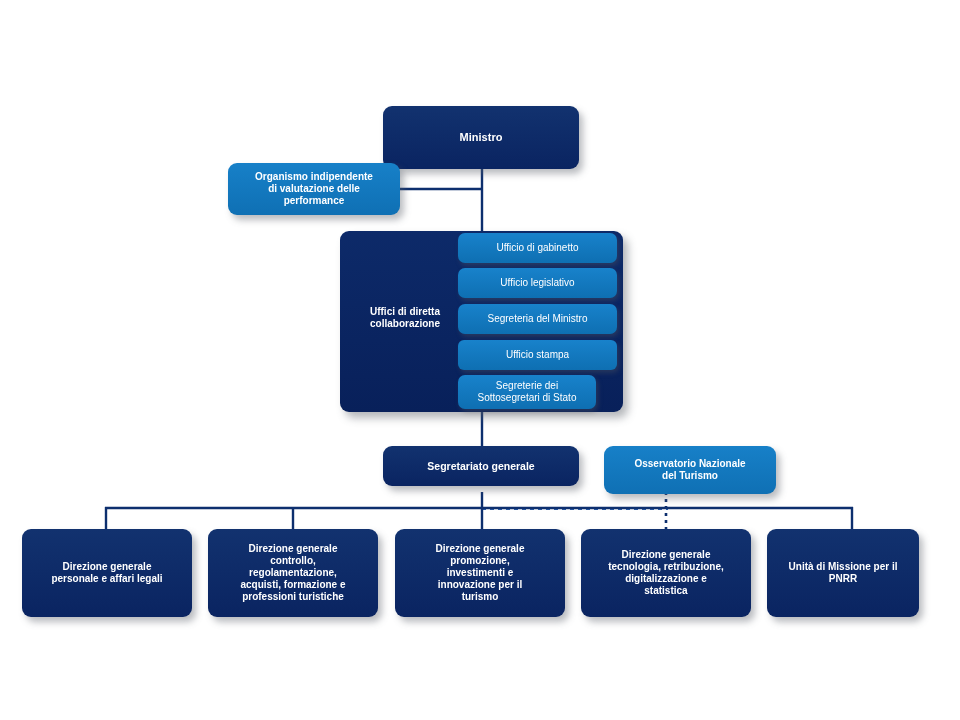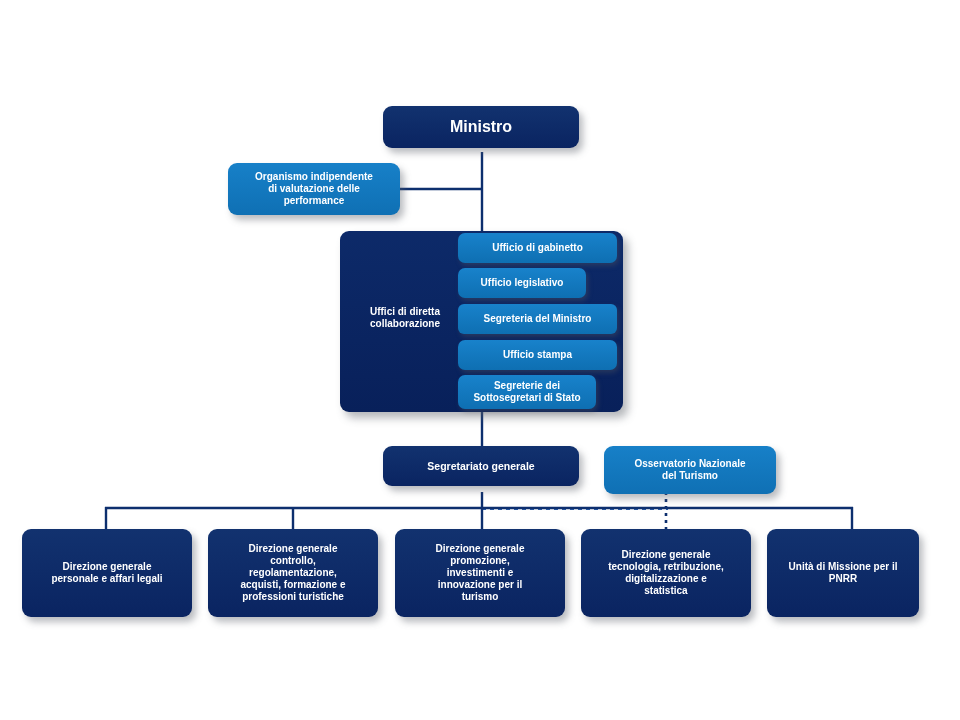--- a/index.html
+++ b/index.html
@@ -64,21 +64,21 @@
     line-height: 1.25;
   }
   .sub {
     position: absolute;
     box-sizing: border-box;
     display: flex;
     align-items: center;
     justify-content: center;
     text-align: center;
     color: #ffffff;
-    font-weight: bold;
+    font-weight: normal;
     border-radius: 7px;
     line-height: 1.2;
     white-space: pre-line;
     background: #1279bf;
     background-image: linear-gradient(to bottom, #1882cb 0%, #0e6fb2 100%);
     box-shadow: 2px 3px 5px rgba(80,85,95,0.40);
   }
 </style>
 </head>
 <body>
@@ -100,34 +100,34 @@
     <line x1="105" y1="508" x2="853" y2="508" stroke="#0d2f6e" stroke-width="2.4"></line>
 
     <line x1="106" y1="507" x2="106" y2="531" stroke="#0d2f6e" stroke-width="2.4"></line>
     <line x1="293" y1="507" x2="293" y2="531" stroke="#0d2f6e" stroke-width="2.4"></line>
     <line x1="482" y1="507" x2="482" y2="531" stroke="#0d2f6e" stroke-width="2.4"></line>
     <line x1="852" y1="507" x2="852" y2="531" stroke="#0d2f6e" stroke-width="2.4"></line>
 
     <line x1="666" y1="492" x2="666" y2="531" stroke="#0d2f6e" stroke-width="2.6" stroke-dasharray="3 4"></line>
   </svg>
 
-  <div class="node dark" id="n-ministro" style="left: 383px; top: 106px; width: 196px; height: 42px; font-size: 16px;">Ministro</div>
+  <div class="node dark" id="n-ministro" style="left: 383px; top: 106px; width: 196px; height: 63px; font-size: 11px;">Ministro</div>
 
   <div class="node light" id="n-oiv" style="left: 204px; top: 163px; width: 172px; height: 52px; font-size: 10px;">Organismo indipendente
 di valutazione delle
 performance</div>
 
   <div class="group-box" id="g-uffici" style="left: 340px; top: 231px; width: 283px; height: 181px; font-size: 10px;"></div>
   <div class="group-label" id="g-uffici-label" style="left: 350px; top: 305.5px; width: 110px; font-size: 10px;">Uffici di diretta
 collaborazione</div>
   <div id="uffici-subs">
       <div class="sub" style="left: 458px; top: 233px; width: 159px; height: 30px; font-size: 10px;">Ufficio di gabinetto</div>
-      <div class="sub" style="left: 458px; top: 268px; width: 128px; height: 30px; font-size: 10px;">Ufficio legislativo</div>
-      <div class="sub" style="left: 458px; top: 304px; width: 159px; height: 30px; font-size: 10px; border-radius: 6px;">Segreteria del Ministro</div>
-      <div class="sub" style="left: 458px; top: 340px; width: 159px; height: 30px; font-size: 10px;">Ufficio stampa</div>
+      <div class="sub" style="left: 458px; top: 268px; width: 159px; height: 30px; font-size: 10px;">Ufficio legislativo</div>
+      <div class="sub" style="left: 458px; top: 304px; width: 159px; height: 30px; font-size: 10px;">Segreteria del Ministro</div>
+      <div class="sub" style="left: 458px; top: 340px; width: 159px; height: 30px; font-size: 10px; border-radius: 6px;">Ufficio stampa</div>
       <div class="sub" style="left: 458px; top: 375px; width: 138px; height: 34px; font-size: 10px;">Segreterie dei
 Sottosegretari di Stato</div>
     </div>
 
   <div class="node dark" id="n-segretariato" style="left: 383px; top: 446px; width: 196px; height: 40px; font-size: 10.5px;">Segretariato generale</div>
 
   <div class="node light" id="n-osservatorio" style="left: 580px; top: 446px; width: 172px; height: 48px; font-size: 10px;">Osservatorio Nazionale
 del Turismo</div>
 
   <div id="directions-row">

